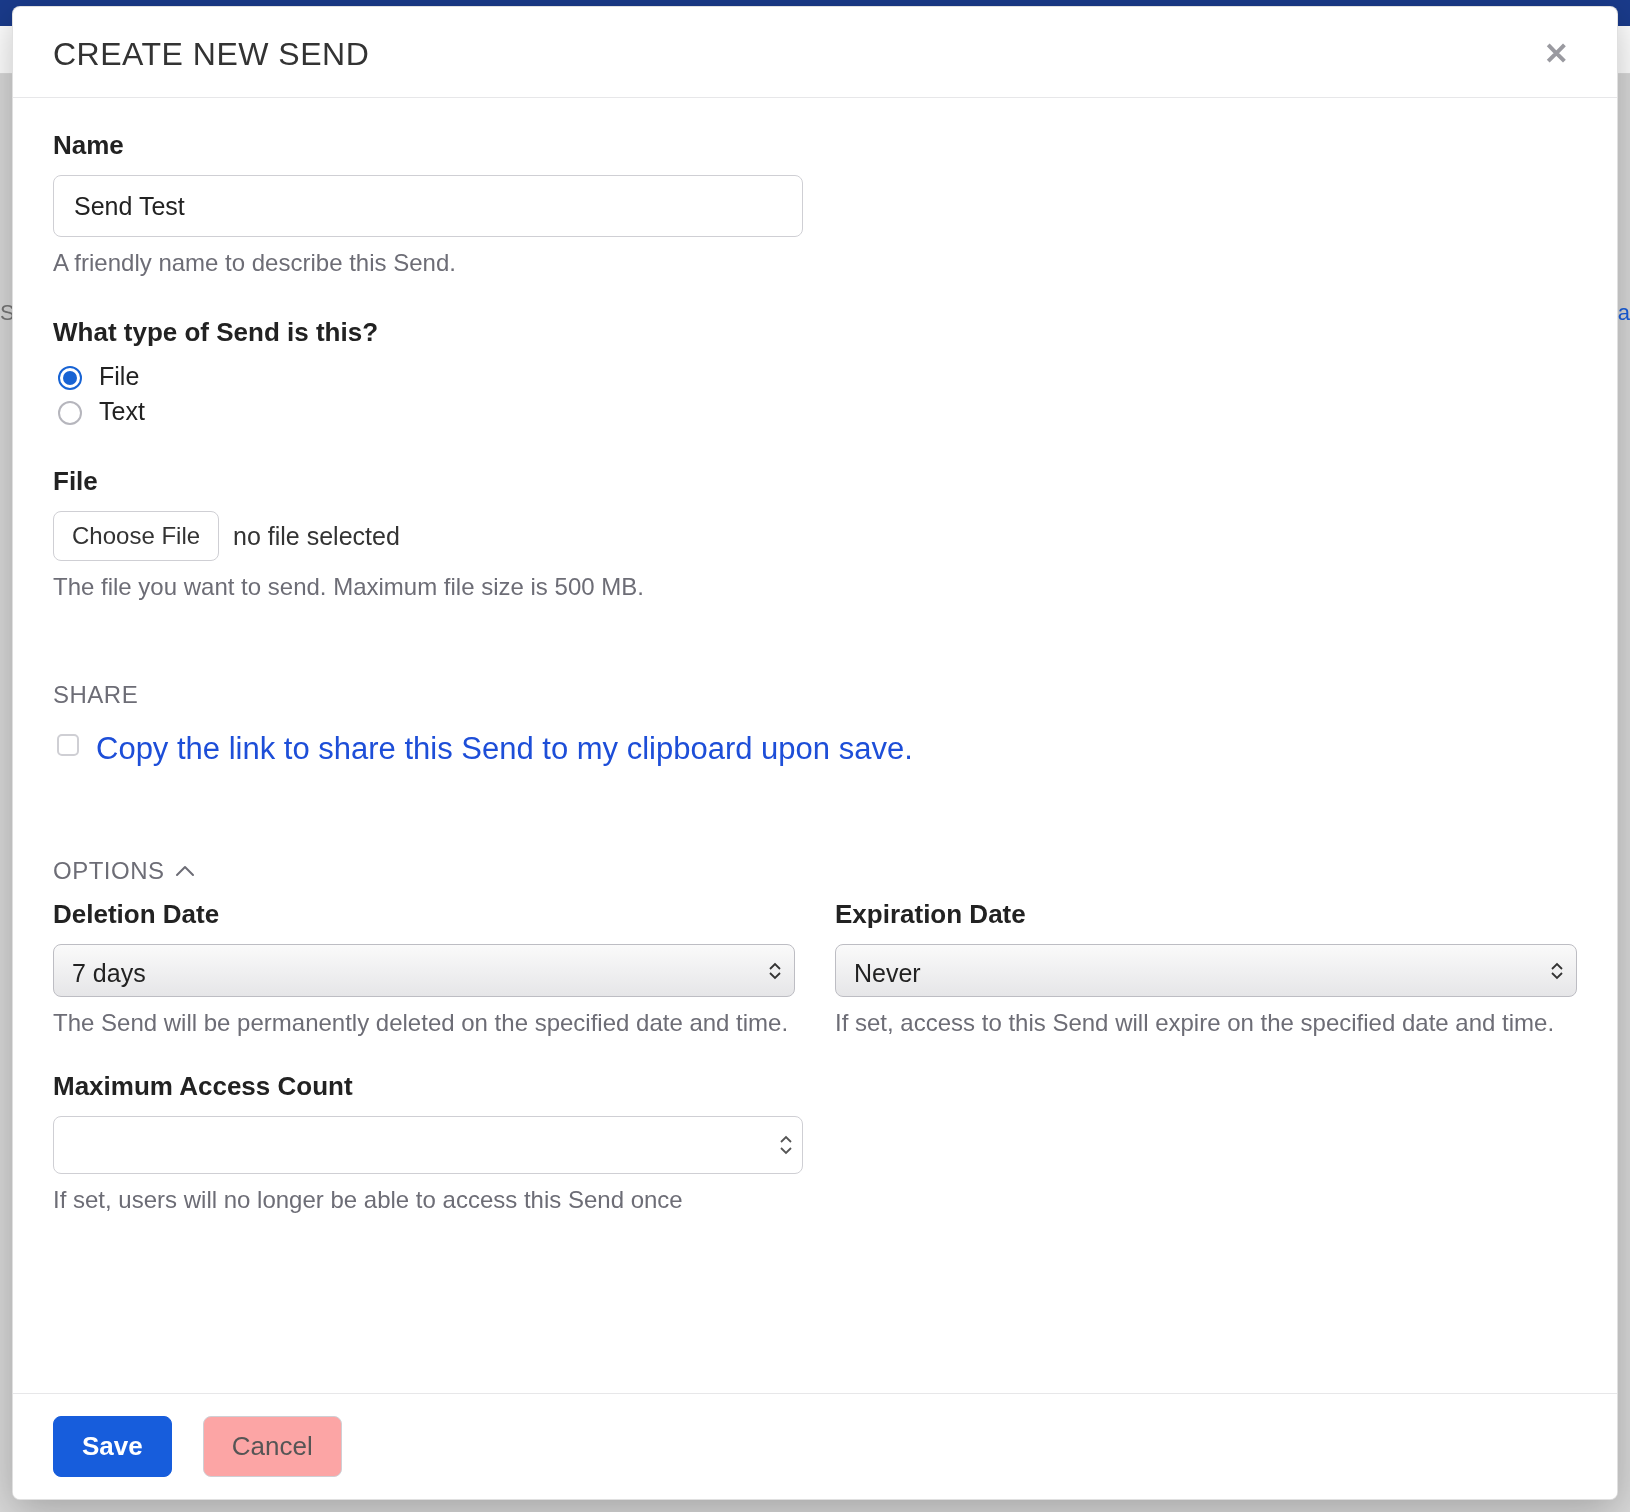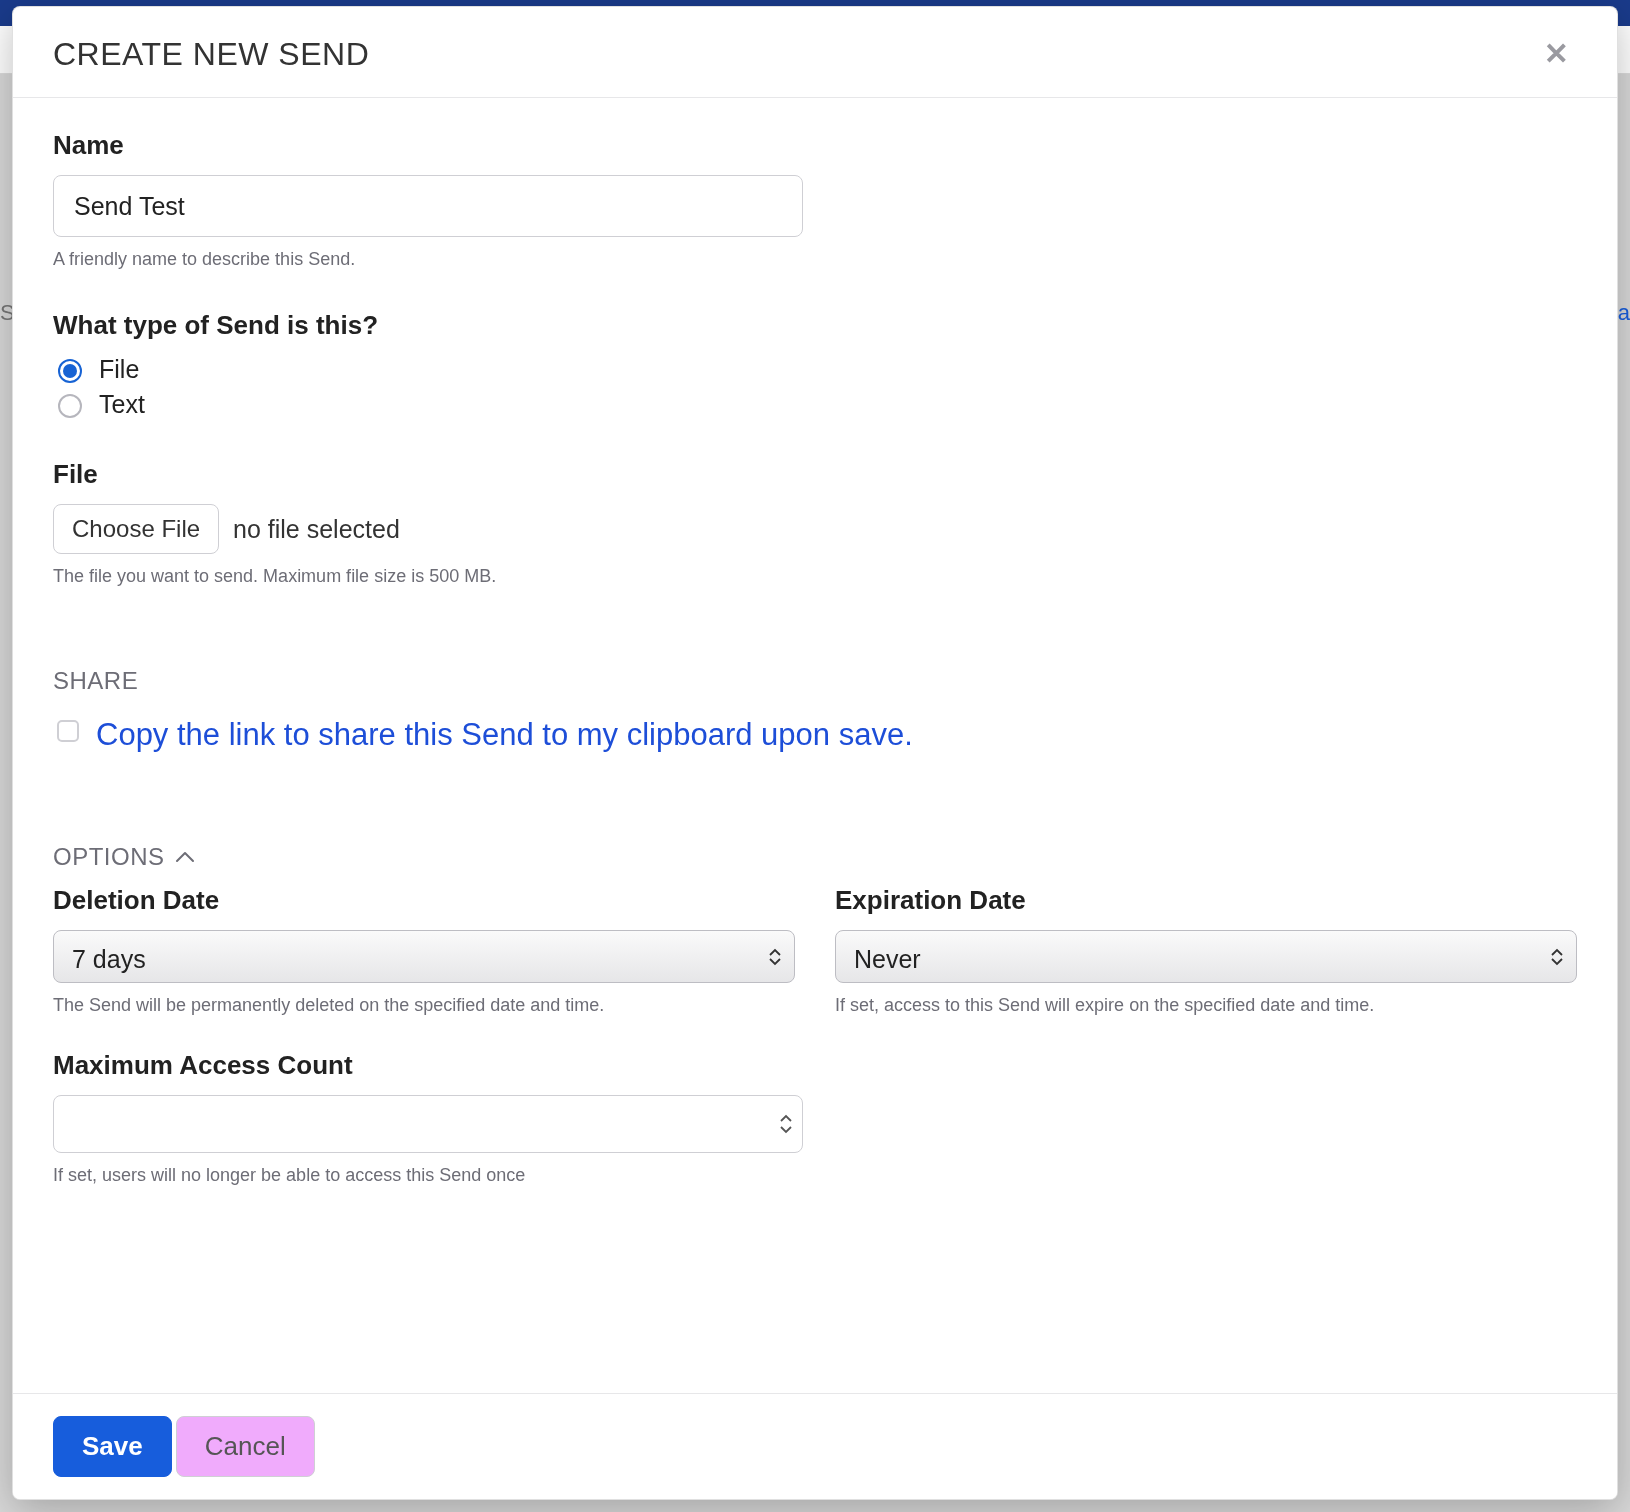--- a/index.html
+++ b/index.html
@@ -87,21 +87,21 @@
     max-width: 100%;
     height: 62px;
     border: 1px solid #cfcfd4;
     border-radius: 8px;
     padding: 0 20px;
     font-size: 25px;
     color: #222;
     background: #fff;
   }
   .help-text {
-    font-size: 18px;
+    font-size: 24px;
     color: #6d6d76;
     margin-top: 12px;
   }
   .group {
     margin-bottom: 40px;
   }
   .radio-row {
     display: flex;
     align-items: center;
     gap: 14px;
@@ -242,38 +242,38 @@
     transform: translateY(-50%);
     display: flex;
     flex-direction: column;
     gap: 2px;
   }
   .stepper svg { display:block; cursor:pointer; }
   .modal-footer {
     border-top: 1px solid #e7e7e9;
     padding: 22px 40px;
     display: flex;
-    gap: 4px;
+    gap: 31px;
     background: #fff;
   }
   .btn {
     font-size: 26px;
     padding: 14px 28px;
     border-radius: 8px;
     cursor: pointer;
     border: 1px solid transparent;
   }
   .btn-primary {
     background: #175ddc;
     color: #fff;
     border-color: #175ddc;
     font-weight: 600;
   }
   .btn-secondary {
-    background: #f0abfc;
+    background: #fca5a5;
     color: #555;
     border-color: #cfcfd4;
   }
 </style>
 </head>
 <body>
 
 <div class="page">
   <div class="bg-bar"></div>
   <div class="bg-stripe"></div>

